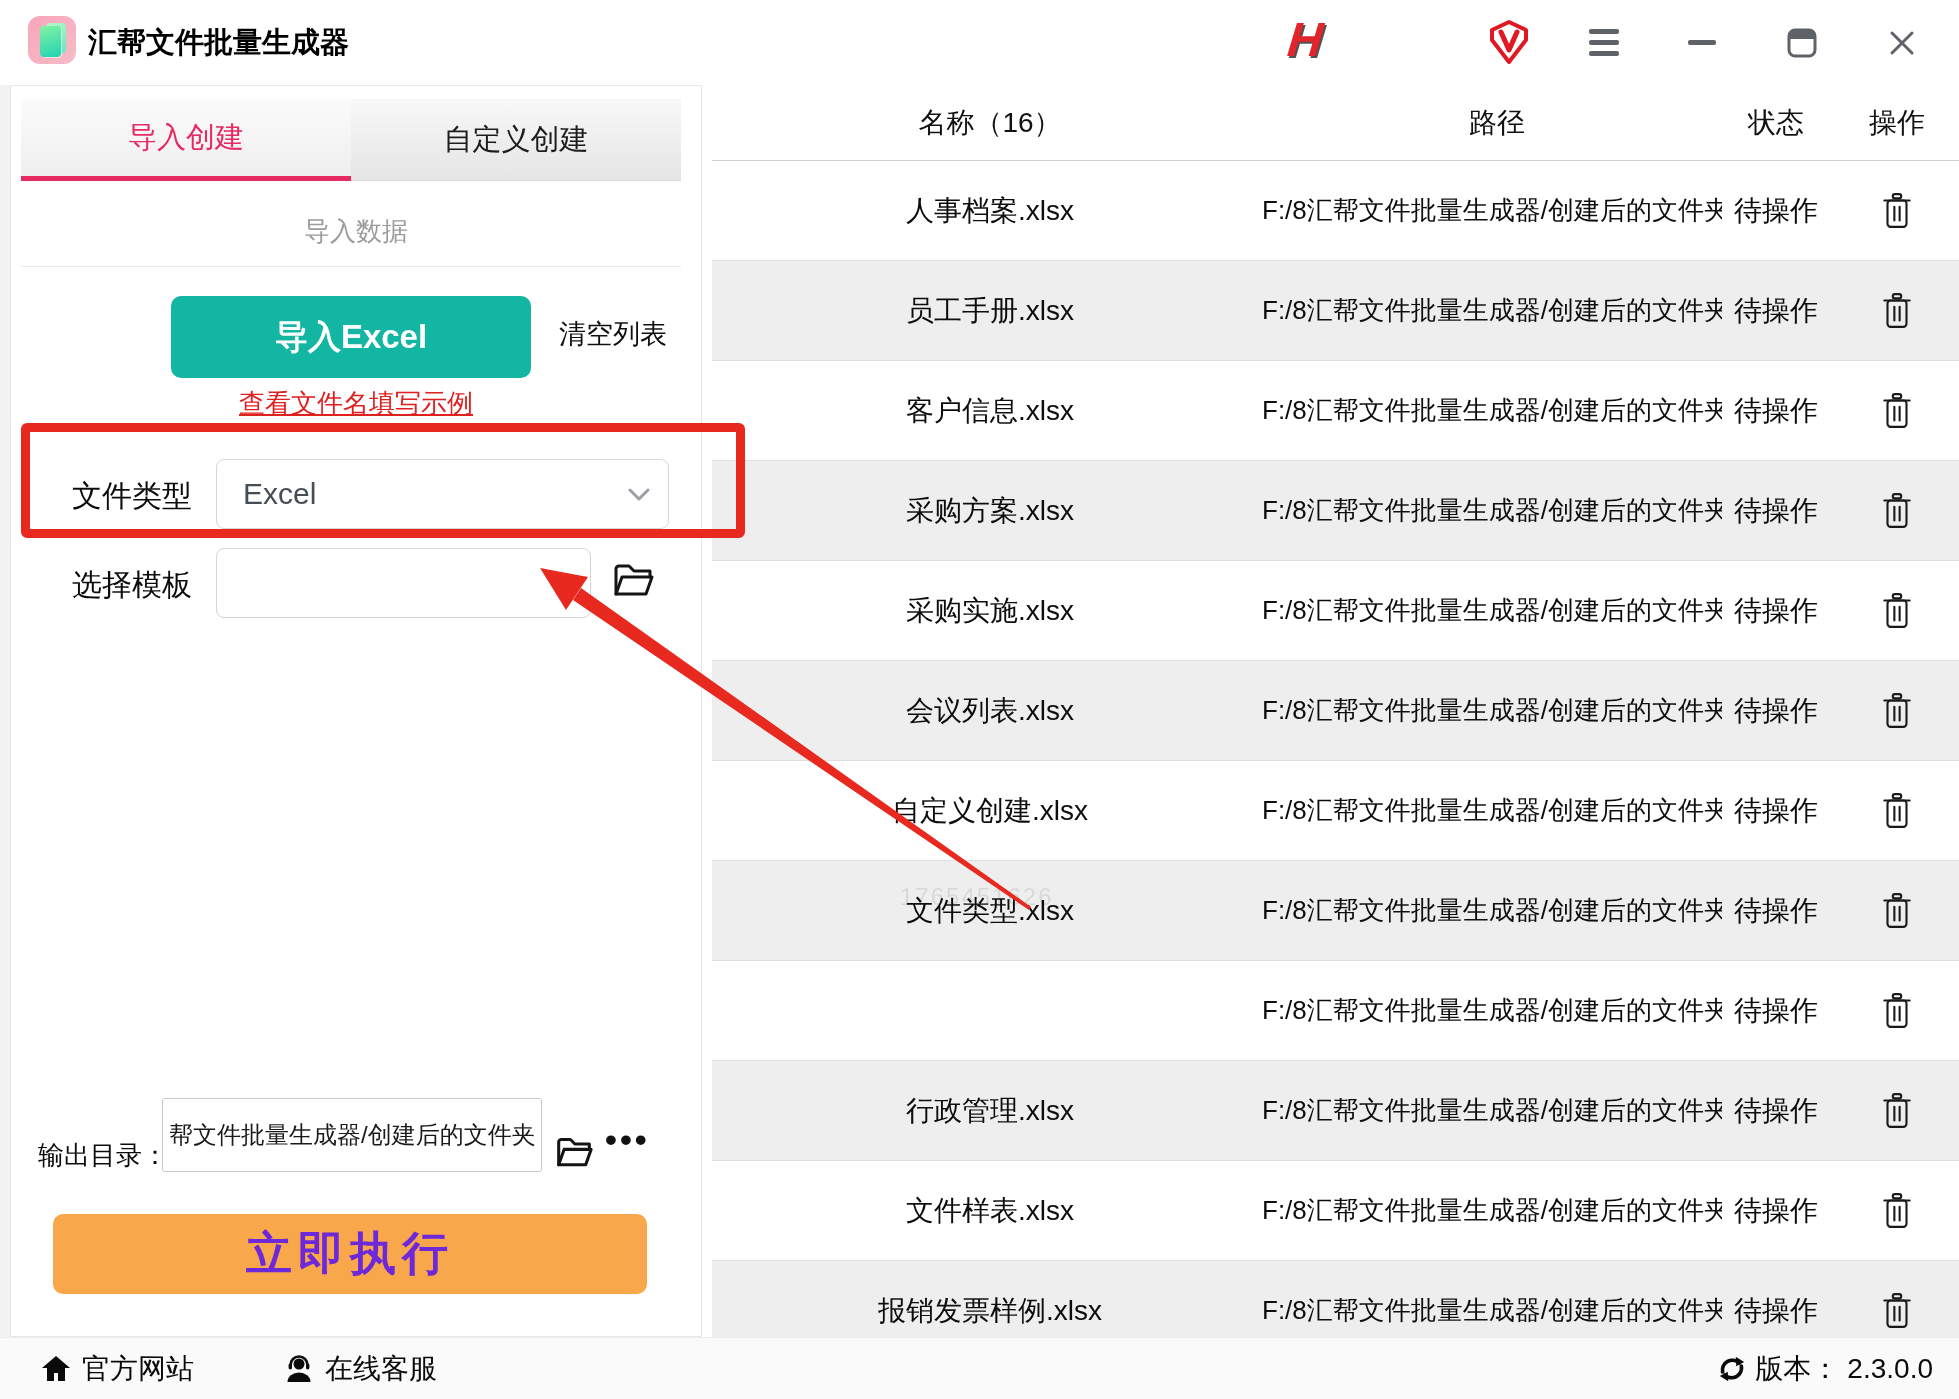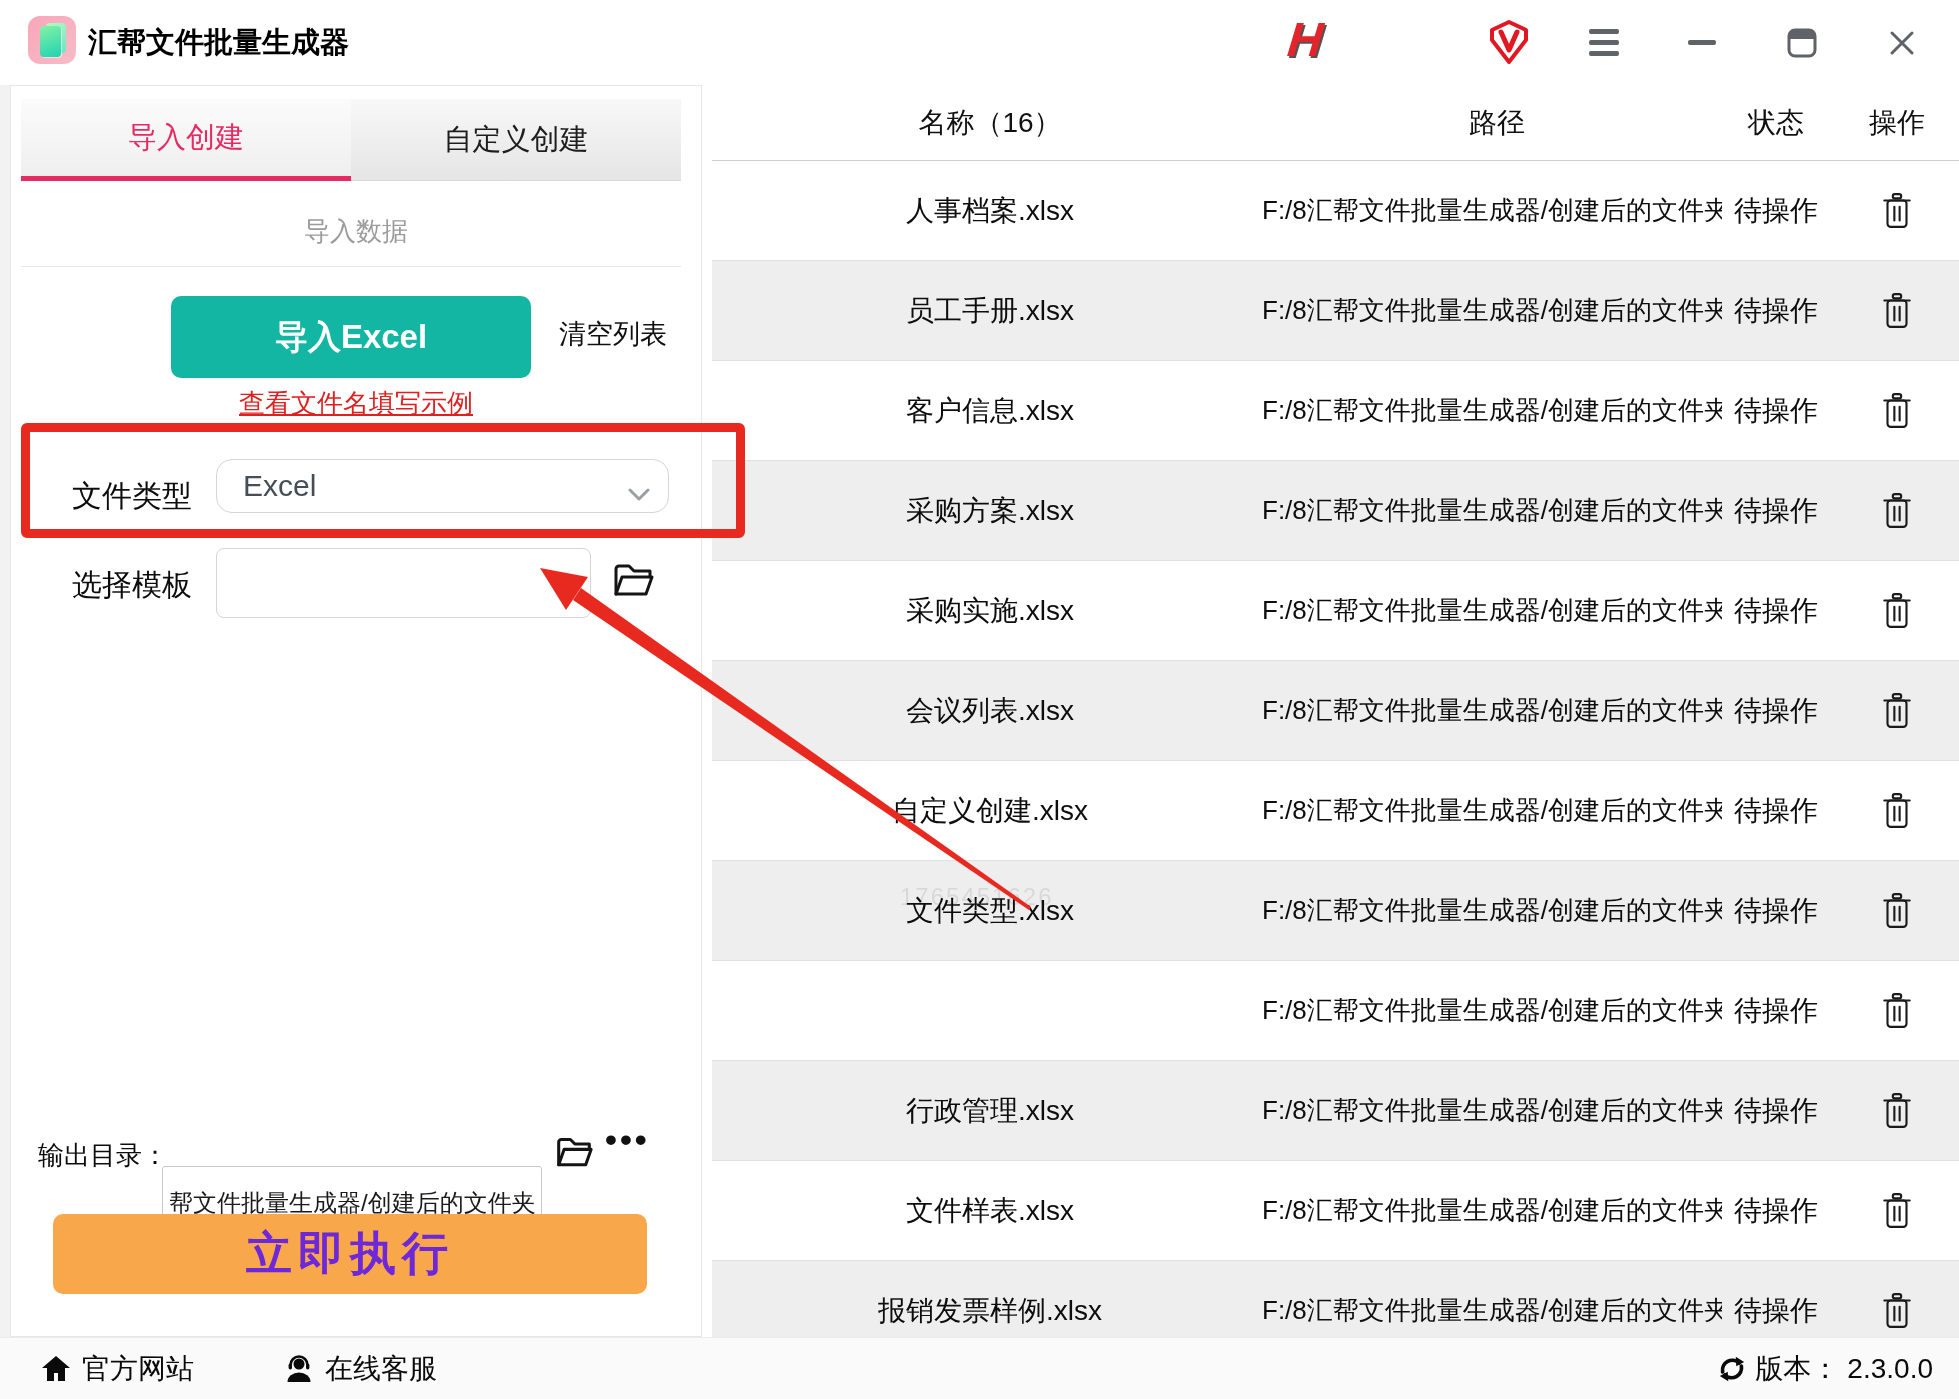--- a/index.html
+++ b/index.html
@@ -41,29 +41,29 @@
   .section-label{position:absolute;left:0;top:128px;width:100%;text-align:center;font-size:26px;color:#9b9b9b;}
   .sep{position:absolute;left:10px;top:180px;width:660px;height:0;border-top:1px solid #e8e8e8;}
   .import-btn{position:absolute;left:160px;top:210px;width:360px;height:82px;border-radius:10px;border:none;
     background:#13b5a3;color:#fff;font-size:33px;font-weight:700;cursor:pointer;font-family:inherit;}
   .clear-list{position:absolute;left:548px;top:230px;font-size:27px;color:#101010;cursor:pointer;}
   .example-link{position:absolute;left:0;top:300px;width:100%;text-align:center;font-size:26px;color:#e02020;
     text-decoration:underline;cursor:pointer;}
   .field-label{position:absolute;font-size:30px;color:#0c0c0c;}
   .lbl-type{left:61px;top:390px;}
   .lbl-tpl{left:61px;top:479px;}
-  .select{position:absolute;left:205px;top:373px;width:453px;height:54px;box-sizing:border-box;
-    border:1px solid #d6d6d6;border-radius:16px;background:#fff;display:flex;align-items:center;cursor:pointer;}
+  .select{position:absolute;left:205px;top:373px;width:453px;height:70px;box-sizing:border-box;
+    border:1px solid #d6d6d6;border-radius:8px;background:#fff;display:flex;align-items:center;cursor:pointer;}
   .select .sel-text{margin-left:26px;font-size:30px;color:#454e57;}
   .select .chev{position:absolute;right:18px;top:28px;}
   .tpl-input{position:absolute;left:205px;top:462px;width:375px;height:70px;box-sizing:border-box;
     border:1px solid #d6d6d6;border-radius:8px;background:#fff;font-size:28px;padding:0 14px;font-family:inherit;color:#222;}
   .folder-btn1{position:absolute;left:599px;top:473px;width:46px;height:44px;display:flex;align-items:center;justify-content:center;cursor:pointer;}
   .out-label{position:absolute;left:27px;top:1052px;font-size:26px;color:#0c0c0c;}
-  .out-input{position:absolute;left:151px;top:1080px;width:380px;height:74px;box-sizing:border-box;
+  .out-input{position:absolute;left:151px;top:1012px;width:380px;height:74px;box-sizing:border-box;
     border:1px solid #c9c9c9;border-radius:3px;background:#fff;font-size:24px;padding:0 6px;font-family:inherit;color:#1a1a1a;overflow:hidden;white-space:nowrap;}
   .folder-btn2{position:absolute;left:541px;top:1046px;width:44px;height:42px;display:flex;align-items:center;justify-content:center;cursor:pointer;}
   .more-dots{position:absolute;left:594px;top:1034px;font-size:34px;font-weight:700;letter-spacing:3px;color:#111;cursor:pointer;}
   .exec-btn{position:absolute;left:42px;top:1128px;width:594px;height:80px;border:none;border-radius:10px;
     background:#f8a74a;color:#6d28d9;font-size:46px;font-weight:700;letter-spacing:6px;cursor:pointer;font-family:inherit;}
   
   .anno-box{position:absolute;left:21px;top:423px;width:724px;height:115px;box-sizing:border-box;
     border:9px solid #e8291f;border-radius:6px;z-index:40;pointer-events:none;}
   .anno-arrow{position:absolute;left:0;top:0;width:1959px;height:1399px;z-index:50;pointer-events:none;}
   

